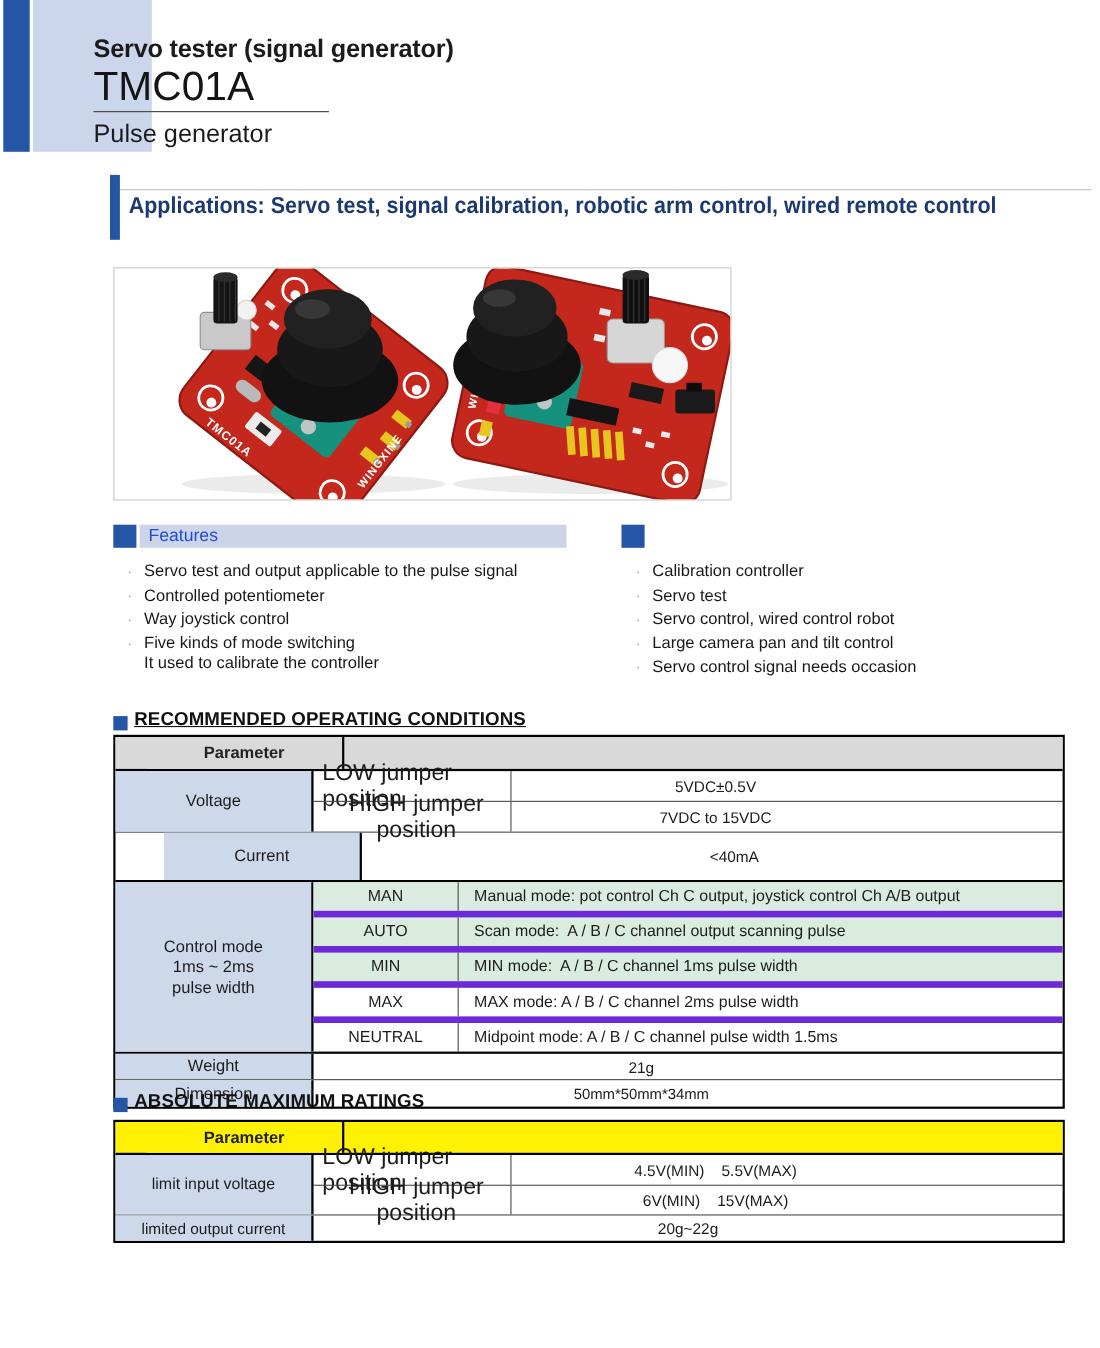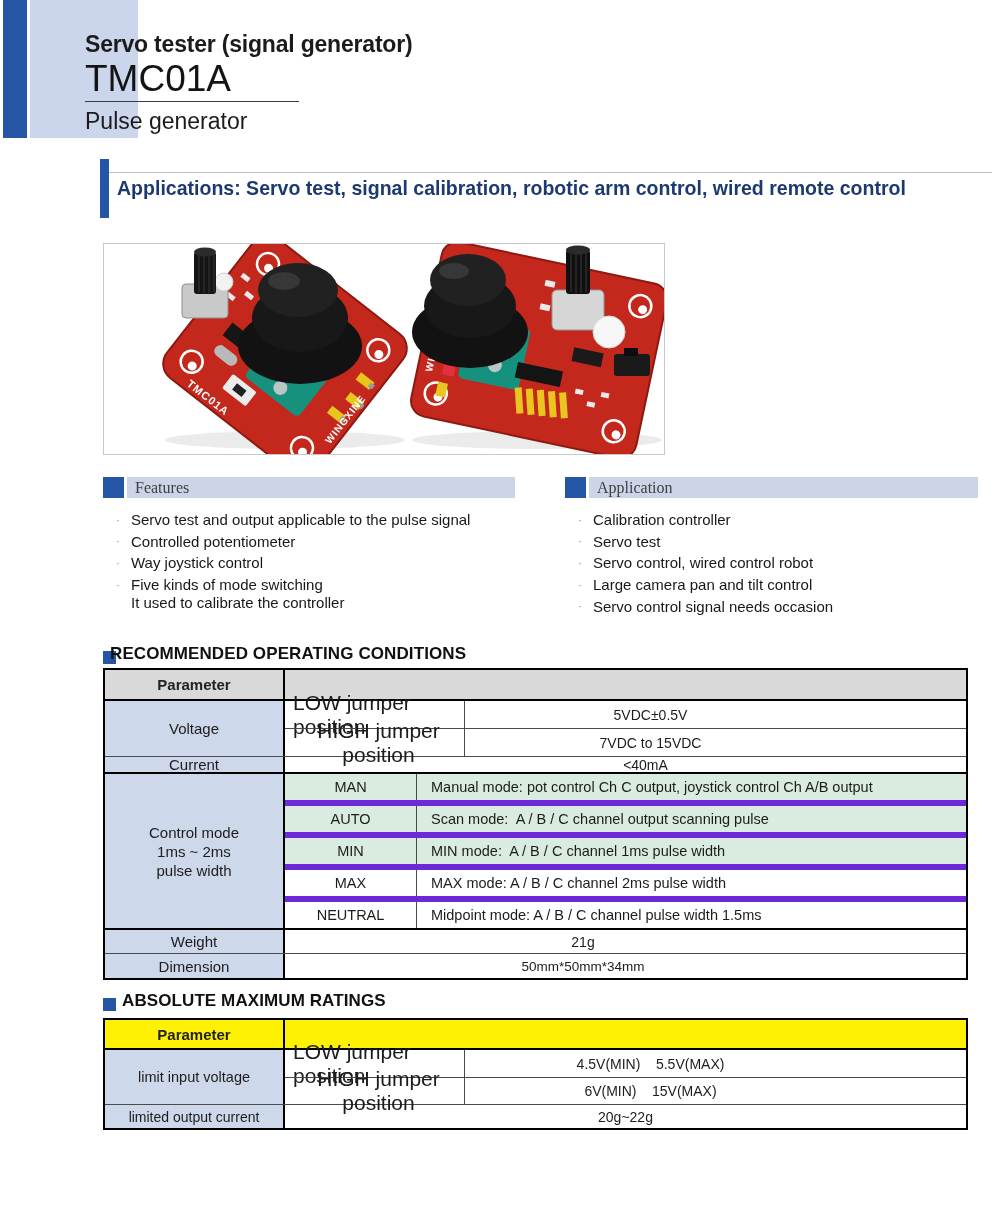--- a/index.html
+++ b/index.html
@@ -27,56 +27,56 @@
   .bannerbar{left:100px;top:159px;width:9px;height:59px;background:var(--accent-blue);}
   .bannertext{left:117px;top:176px;font-size:21px;font-weight:600;color:var(--banner-text);
     transform:scaleX(.93);transform-origin:left top;white-space:nowrap;}
 
   
   .photo{left:103px;top:243px;width:562px;height:212px;border:1px solid #c8c8c8;
     box-sizing:border-box;background:#fff;overflow:hidden;}
 
   
   .sq{width:21px;height:21px;background:var(--accent-blue);}
-  .secbar{height:21px;background:var(--section-bar);font-size:16px;line-height:21px;color:#404040;font-family:Liberation Serif, serif;}
+  .secbar{height:21px;background:var(--section-bar);font-size:16px;line-height:21px;color:#1d4ed8;}
   .secbar span{padding-left:8px;}
   .fsq{left:103px;top:477px;}  .fbar{left:127px;top:477px;width:388px;}
   .asq{left:565px;top:477px;}  .abar{left:589px;top:477px;width:389px;}
   .blist{font-size:15px;color:#181818;}
   .blist .row{display:flex;height:21.6px;align-items:center;}
   .bullet{width:15px;color:#909090;font-size:12px;flex:none;}
   .flist{left:116px;top:509px;}
   .alist{left:578px;top:509px;}
   .cont{height:19px;display:flex;align-items:center;padding-left:15px;margin-top:-2px;}
 
   
   .hsq{width:13px;height:13px;background:var(--accent-blue);}
-  .h1sq{left:103px;top:651px;} .h1t{left:110px;top:644px;}
+  .h1sq{left:103px;top:651px;} .h1t{left:122px;top:644px;text-decoration:underline;}
   .h2sq{left:103px;top:998px;} .h2t{left:122px;top:991px;}
   .theading{font-size:17px;font-weight:bold;color:#111;letter-spacing:0.1px;white-space:nowrap;}
 
   
   .tbl{left:103px;width:865px;border:2px solid #000;box-sizing:border-box;background:#fff;}
   .t1{top:668px;} .t2{top:1018px;}
   .trow,.tsec{display:flex;box-sizing:border-box;}
   .cell{box-sizing:border-box;display:flex;align-items:center;justify-content:center;
     font-size:14px;color:#1c1c1c;}
   .lab{width:180px;flex:none;background:var(--table-label-bg);border-right:2px solid #000;font-size:15px;}
   .hdrrow{height:31px;background:var(--table-header-gray);border-bottom:2px solid #000;}
-  .hdrrow .lab{background:var(--table-header-gray);font-weight:bold;color:#222;}
+  .hdrrow .lab{background:var(--table-header-gray);font-weight:bold;color:#222;margin-left:28px;}
   .t2 .hdrrow{background:var(--ratings-yellow);height:30px;}
   .t2 .hdrrow .lab{background:var(--ratings-yellow);}
   .rcol{display:flex;flex-direction:column;flex:1;min-width:0;}
   .jrow{display:flex;height:27px;}
   .jrow + .jrow{border-top:1px solid #4a4a4a;text-align:center;}
   .jlab{width:180px;flex:none;border-right:1px solid #4a4a4a;justify-content:flex-start;
     padding-left:8px;font-size:21px;}
   .val{flex:1;min-width:0;}
   .v-val{padding-right:130px;}
-  .currow{height:16px;border-top:1px solid #4a4a4a;}
+  .currow{height:44px;border-top:1px solid #4a4a4a;padding-left:44px;}
   .cur-val{padding-left:40px;}
   .modesec{border-top:2px solid #000;}
   .modelab{white-space:pre-line;text-align:center;line-height:19px;}
   .mrow{display:flex;height:26px;}
   .mrow + .mrow{border-top:6px solid #6d28d9;}
   .mrow.green{background:var(--mode-green);}
   .mname{width:132px;flex:none;border-right:1px solid #4a4a4a;font-size:14.5px;}
   .mdesc{flex:1;min-width:0;justify-content:flex-start;padding-left:14px;font-size:14.5px;white-space:pre;}
   .wrow{height:25px;border-top:2px solid #000;}
   .wd-val{padding-right:85px;}
@@ -243,23 +243,20 @@
       <span>Way joystick control</span>
       </div>
     <div class="row">
       <span class="bullet">·</span>
       <span>Five kinds of mode switching</span>
       </div>
     <div class="cont">It used to calibrate the controller</div>
   </div>
 
   <div class="abs sq asq"></div>
-  <div class="abs secbar abar">
-    <span>Application</span>
-  </div>
   <div class="abs blist alist">
     <div class="row">
       <span class="bullet">·</span>
       <span>Calibration controller</span>
       </div>
     <div class="row">
       <span class="bullet">·</span>
       <span>Servo test</span>
       </div>
     <div class="row">

